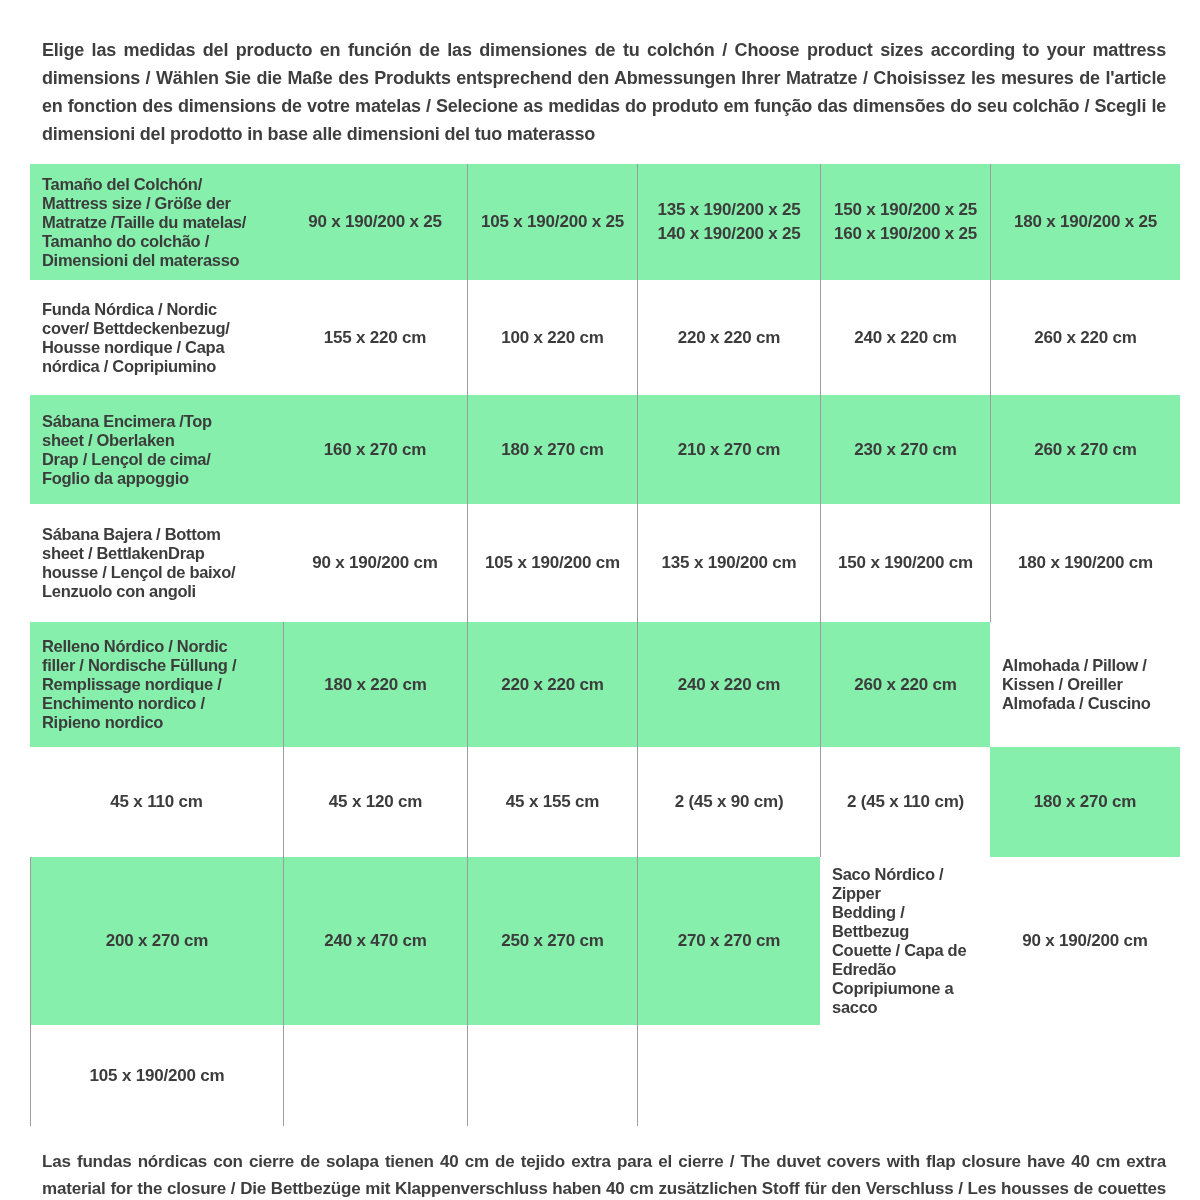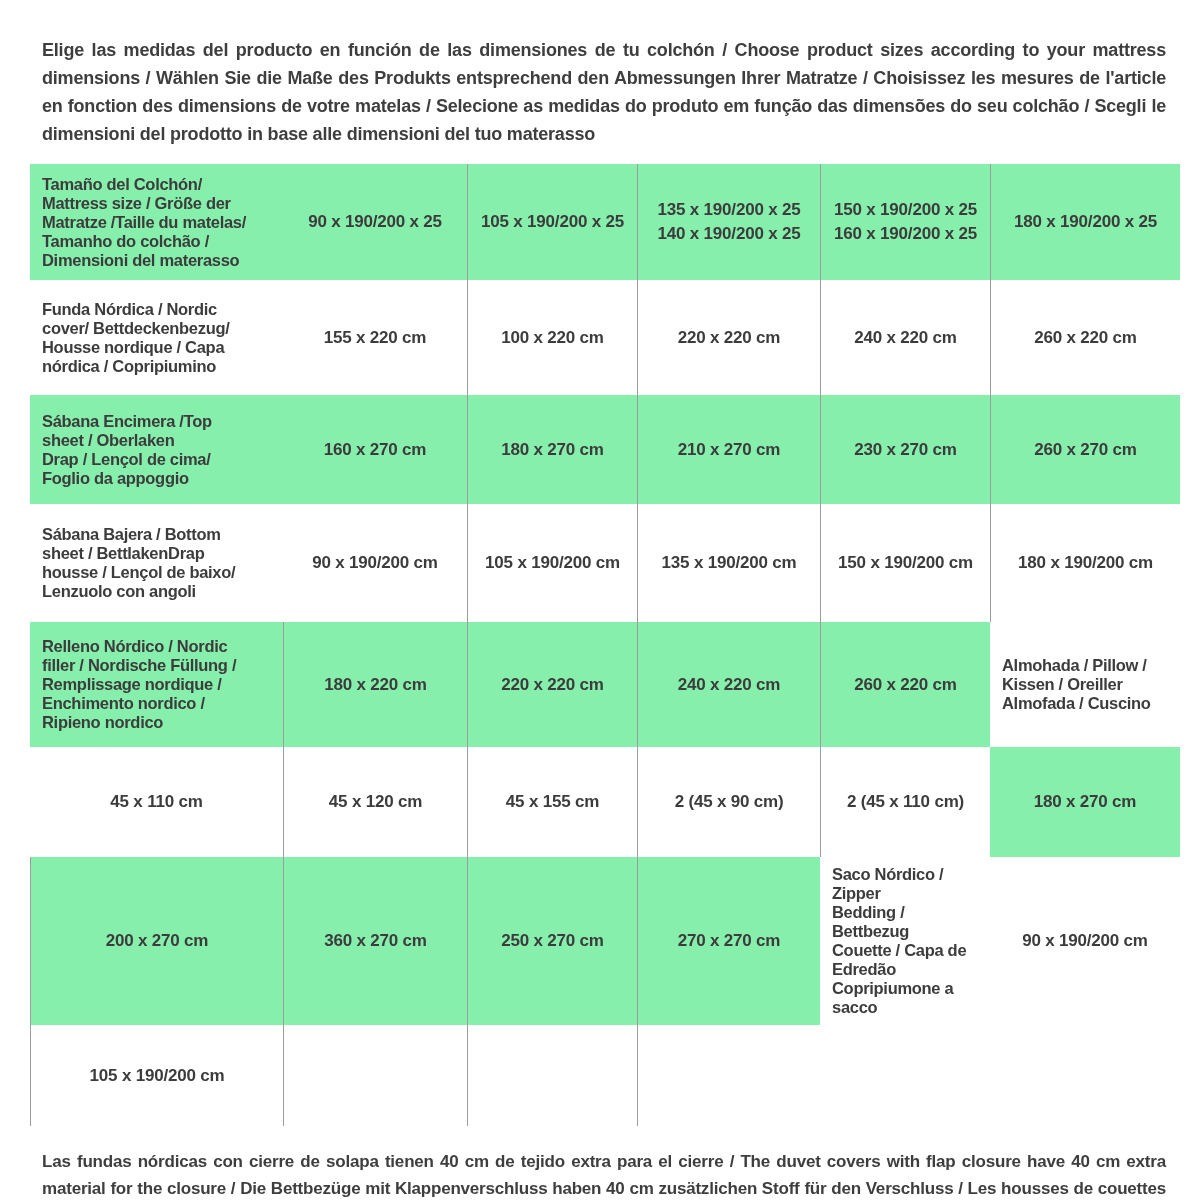--- a/index.html
+++ b/index.html
@@ -102,21 +102,21 @@
       <div class="cell label-cell" style="min-height: 107px;">Almohada  / Pillow /
 Kissen / Oreiller
 Almofada / Cuscino</div>
       <div class="cell val-cell" style="min-height: 107px;">45 x 110 cm</div>
       <div class="cell val-cell vline" style="min-height: 107px;">45 x 120 cm</div>
       <div class="cell val-cell vline" style="min-height: 107px;">45 x 155 cm</div>
       <div class="cell val-cell vline" style="min-height: 107px;">2 (45 x 90 cm)</div>
       <div class="cell val-cell vline" style="min-height: 107px;">2 (45 x 110 cm)</div>
       <div class="cell val-cell gray" style="min-height: 110px;">180 x 270 cm</div>
       <div class="cell val-cell gray vline" style="min-height: 110px;">200 x 270 cm</div>
-      <div class="cell val-cell gray vline" style="min-height: 110px;">360 x 270 cm</div>
+      <div class="cell val-cell gray vline" style="min-height: 110px;">240 x 470 cm</div>
       <div class="cell val-cell gray vline" style="min-height: 110px;">250 x 270 cm</div>
       <div class="cell val-cell gray vline" style="min-height: 110px;">270 x 270 cm</div>
       <div class="cell label-cell" style="min-height: 101px;">Saco Nórdico / Zipper
 Bedding / Bettbezug
 Couette  / Capa de Edredão
 Copripiumone a sacco</div>
       <div class="cell val-cell" style="min-height: 101px;">90 x 190/200 cm</div>
       <div class="cell val-cell vline" style="min-height: 101px;">105 x 190/200 cm</div>
       <div class="cell val-cell vline" style="min-height: 101px;"></div>
       <div class="cell val-cell vline" style="min-height: 101px;"></div>

